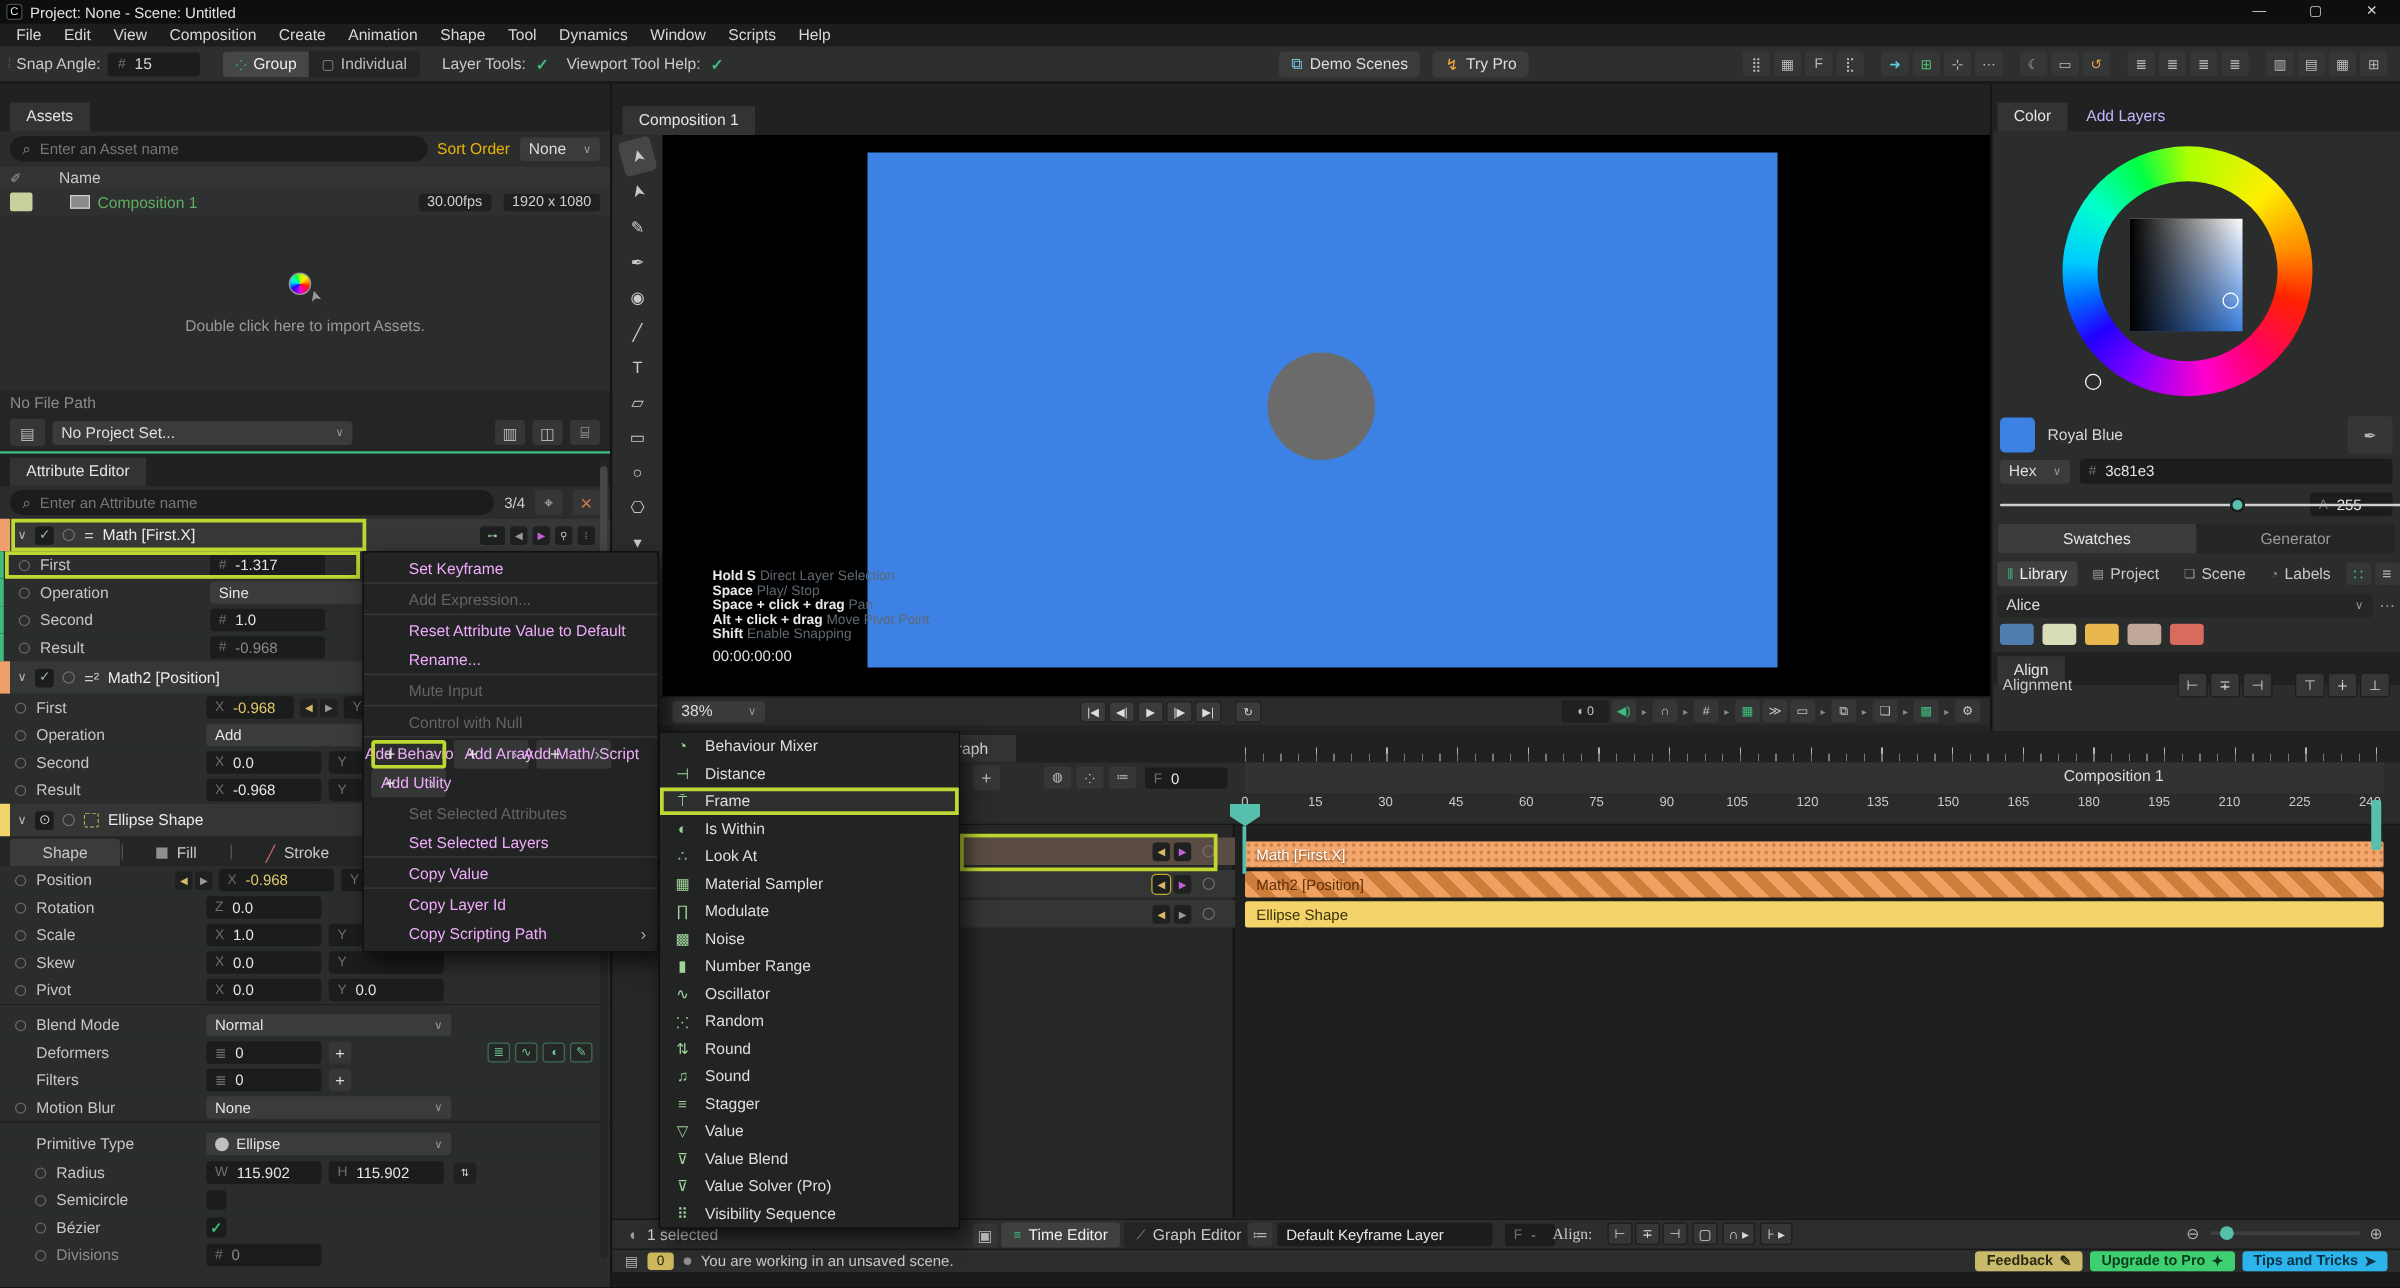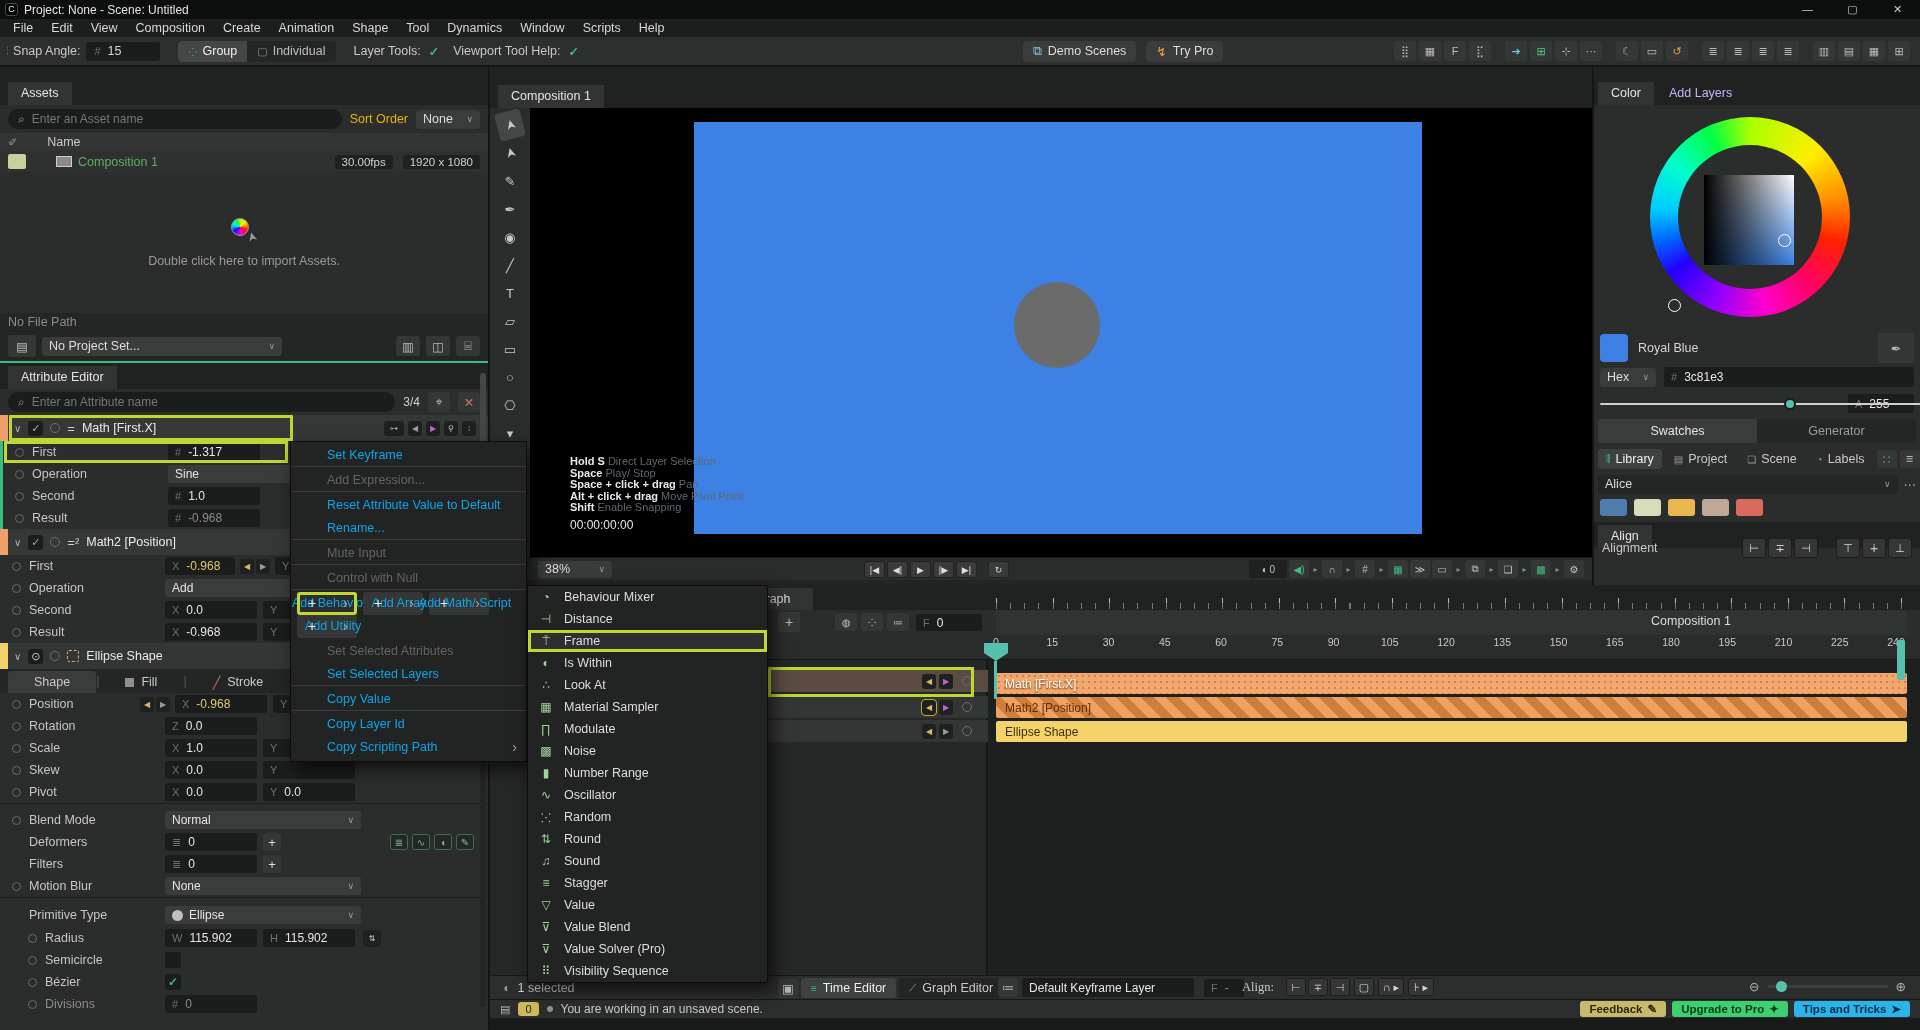--- a/index.html
+++ b/index.html
@@ -221,21 +221,21 @@
   .sbtns{margin-left:auto;display:flex;gap:6px;}
   .sbtn{height:16px;border-radius:3px;padding:0 9px;display:inline-flex;align-items:center;gap:5px;font-size:11.5px;font-weight:bold;}
   .sbtn.fb{background:#c9ba6b;color:#2a2713;}
   .sbtn.up{background:#3ecf70;color:#0b3a1c;}
   .sbtn.tt{background:#2bb3ea;color:#0b3146;}
   .bottomstrip{left:490px;top:1018px;width:1430px;height:12px;background:#191a1a;}
 
   
   .menu{position:absolute;background:#222323;border:1px solid #0d0d0d;box-shadow:5px 7px 16px rgba(0,0,0,.65);z-index:50;padding:2px 0;}
   .mainmenu{left:290px;top:441px;width:237px;}
-  .mi{height:23px;line-height:23px;padding:0 24px 0 36px;color:#0ea5e9;position:relative;white-space:nowrap;font-size:12.5px;}
+  .mi{height:23px;line-height:23px;padding:0 24px 0 36px;color:#f0abfc;position:relative;white-space:nowrap;font-size:12.5px;}
   .mi.disabled{color:#646464;}
   .mi.plus::before{content:"+";position:absolute;left:11px;top:0;font-size:14px;color:#e8e8e8;}
   .mi.arrow::after{content:"›";position:absolute;right:9px;top:0;color:#a8a8a8;font-size:14px;}
   .mi.sep-after{border-bottom:1px solid #3a3a3a;margin-bottom:2px;}
   .mi.highlighted{outline:3px solid #bfd732;outline-offset:-3px;background:#2c2d2d;}
   .submenu{left:527px;top:585px;width:241px;z-index:51;padding:0;}
   .bmi{height:22px;display:flex;align-items:center;gap:10px;padding:0 12px 0 10px;color:#dedede;font-size:12.5px;}
   .bmi .ic{width:16px;text-align:center;color:#9fd49a;font-size:12px;flex:none;}
   .bmi.highlighted{outline:3px solid #bfd732;outline-offset:-3px;background:#2e2f2f;}
 </style>

